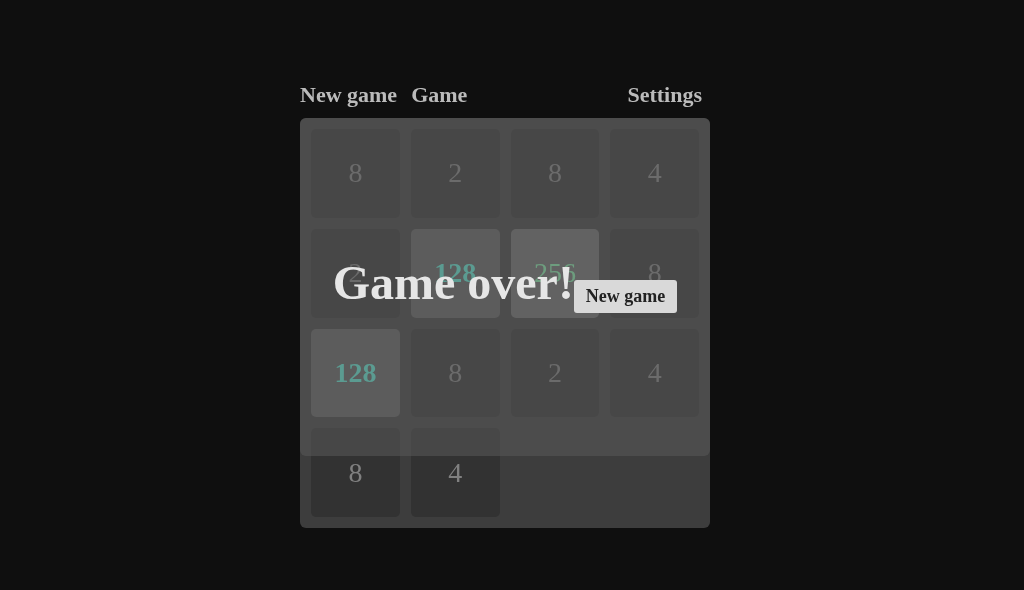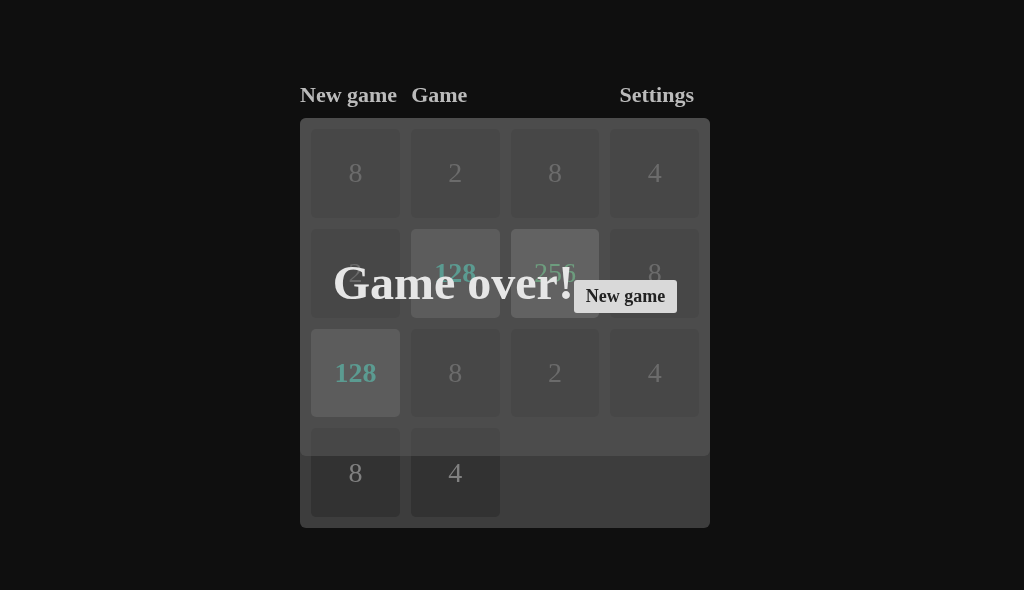--- a/index.html
+++ b/index.html
@@ -26,21 +26,21 @@
     font-size: 22px;
     font-weight: bold;
     color: #bbbbbb;
   }
   .menu .spacer { flex: 1; }
   .menu a {
     margin-right: 14px;
     cursor: pointer;
     user-select: none;
   }
-  .menu a:last-child { margin-right: 16px; }
+  .menu a:last-child { margin-right: 8px; }
 
   .board {
     position: absolute;
     left: 300px;
     top: 118px;
     width: 410px;
     height: 410px;
     background: #3d3d3d;
     border-radius: 6px;
     box-sizing: border-box;

